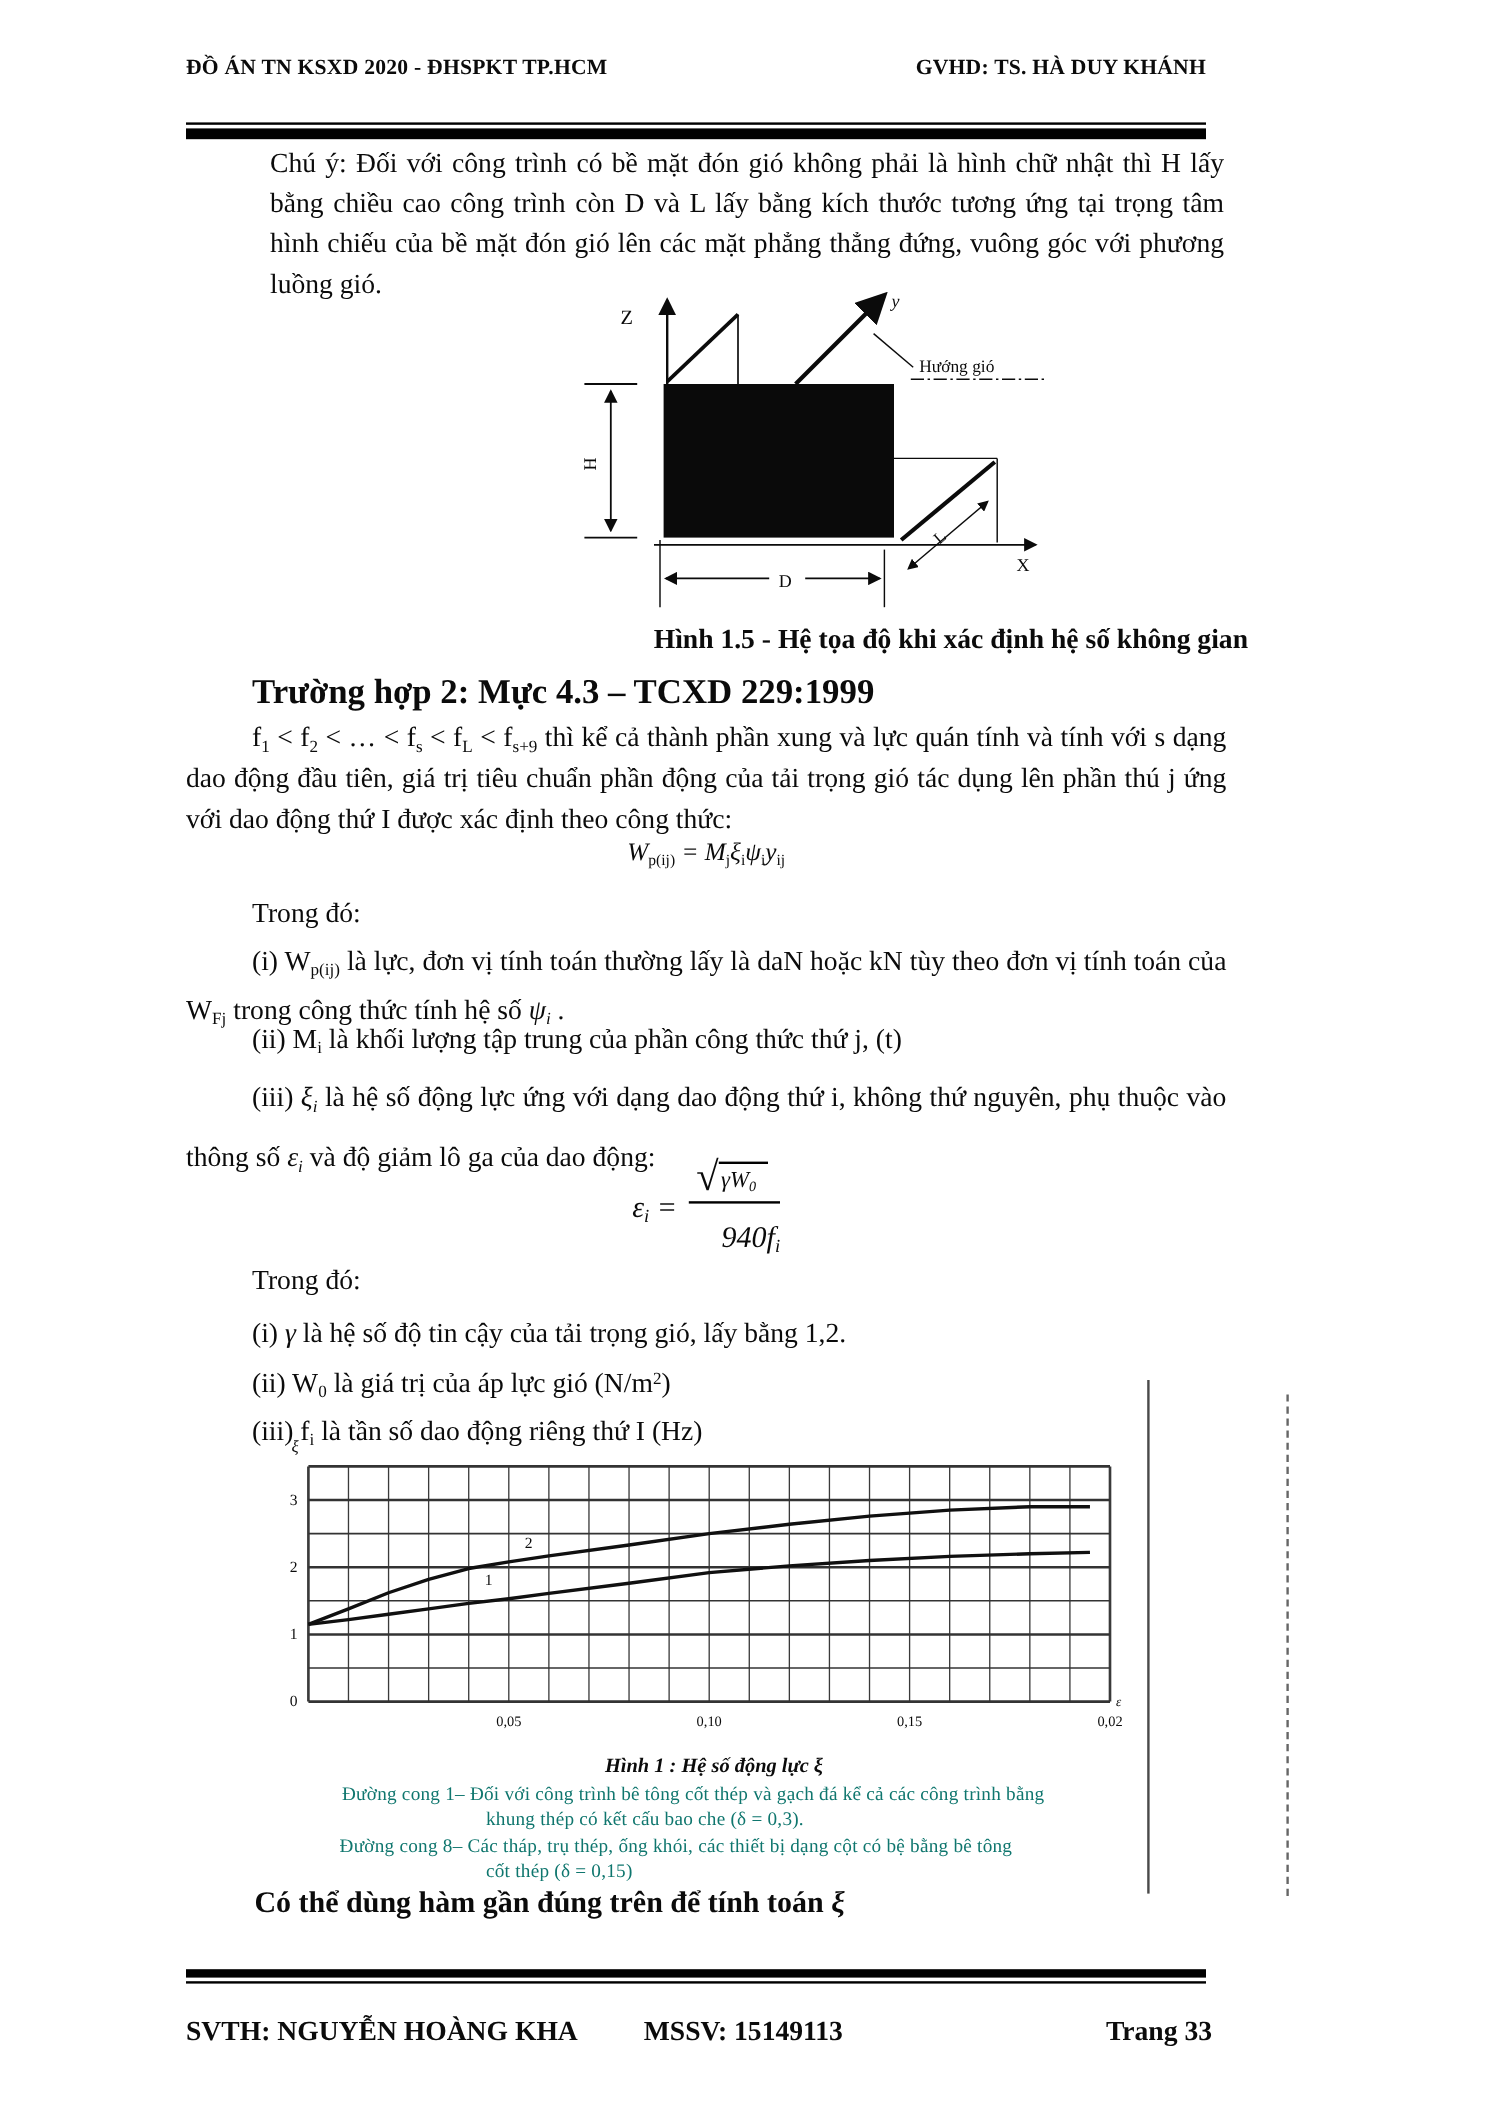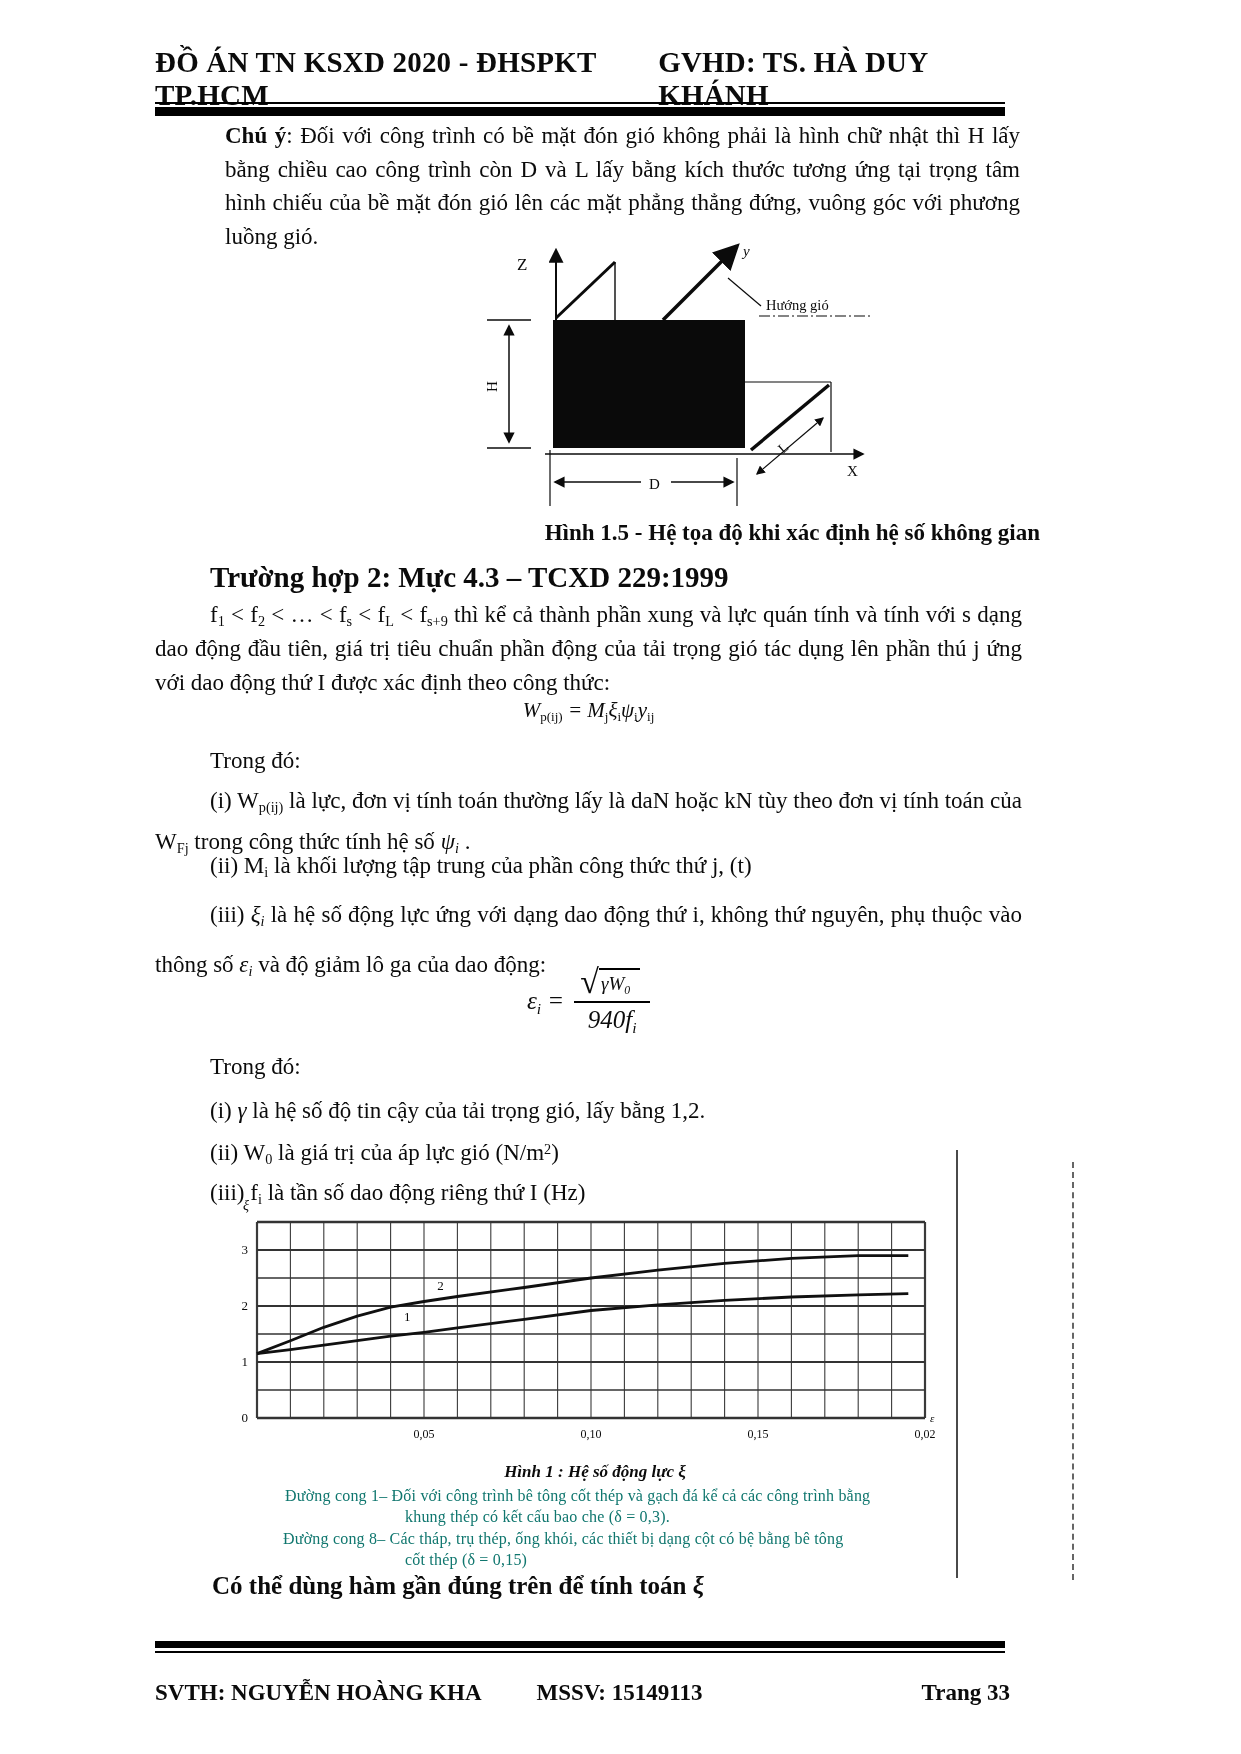--- a/index.html
+++ b/index.html
@@ -1,42 +1,42 @@
 <!DOCTYPE html>
 <html><head>
 <meta charset="utf-8">
 <style>
   html,body{margin:0;padding:0;background:#ffffff;}
   body{width:1241px;height:1754px;position:relative;font-family:"Liberation Serif",serif;color:#0b0b0b;}
   .abs{position:absolute;}
-  .hdr{top:46px;left:155px;width:850px;display:flex;justify-content:flex-end;font-weight:bold;font-size:29px;letter-spacing:.2px;}
+  .hdr{top:46px;left:155px;width:850px;display:flex;justify-content:space-between;font-weight:bold;font-size:18px;letter-spacing:.2px;}
   .rule{left:155px;width:850px;background:#000;}
   .rule.thin{height:2px;}
   .rule.thick{height:9px;}
   .note{top:119px;left:225px;width:795px;font-size:23px;line-height:33.5px;text-align:justify;margin:0;}
-  .note b{font-weight:bold;}
+  .note b{font-weight:normal;}
   .fig1{top:210px;left:425px;}
   .cap1{top:520px;left:180px;width:860px;text-align:right;font-weight:bold;font-size:23px;}
   .h2x{top:561px;left:210px;font-weight:bold;font-size:29px;}
   .para1{top:598px;left:155px;width:867px;font-size:23px;line-height:34px;text-align:justify;text-indent:55px;margin:0;}
   .formula{left:155px;width:867px;text-align:center;font-size:21px;}
   .f1i{top:698px;font-style:italic;}
   .f1i sub{font-style:normal;}
   .lineblk{left:155px;width:867px;font-size:23px;margin:0;}
   .ind{padding-left:55px;}
   .item2l{line-height:41px;text-align:justify;}
   .item2l2{line-height:50px;text-align:justify;}
   sub{font-size:.62em;vertical-align:-.3em;line-height:0;}
   sup{font-size:.62em;vertical-align:.45em;line-height:0;}
   .f2{top:968px;display:flex;justify-content:center;align-items:center;gap:10px;font-style:italic;font-size:25px;}
   .f2 .frac{display:inline-flex;flex-direction:column;align-items:center;}
   .f2 .num{display:flex;align-items:flex-start;padding:0 10px 3px 6px;}
   .f2 .rad{font-style:normal;font-size:34px;line-height:30px;transform:translateY(-1px);}
   .f2 .radicand{border-top:2.5px solid #000;padding:3px 10px 0 2px;font-size:19px;}
-  .f2 .den{border-top:2.5px solid #000;align-self:stretch;text-align:center;padding-top:3px;}
+  .f2 .den{border-top:2.5px solid #000;align-self:stretch;text-align:right;padding-top:15px;}
   .figblock{top:1185px;left:225px;}
   .foldA{left:956px;top:1150px;height:428px;width:2px;background:#4a4a4a;}
   .foldB{left:1072px;top:1162px;height:418px;width:0;border-left:2px dashed #666;}
   .fig2cap{top:1462px;left:300px;width:590px;text-align:center;font-size:17px;font-weight:bold;font-style:italic;}
   .leg{font-size:16px;letter-spacing:.2px;color:#0f766e;}
   .concl{top:1572px;left:212px;font-size:25px;font-weight:bold;}
   .ftr{top:1680px;left:155px;width:855px;font-weight:bold;font-size:23px;display:flex;}
   .ftr .svth{margin-right:55px;}
   .ftr .pg{margin-left:auto;}
   svg text{font-family:"Liberation Serif",serif;fill:#0b0b0b;}

